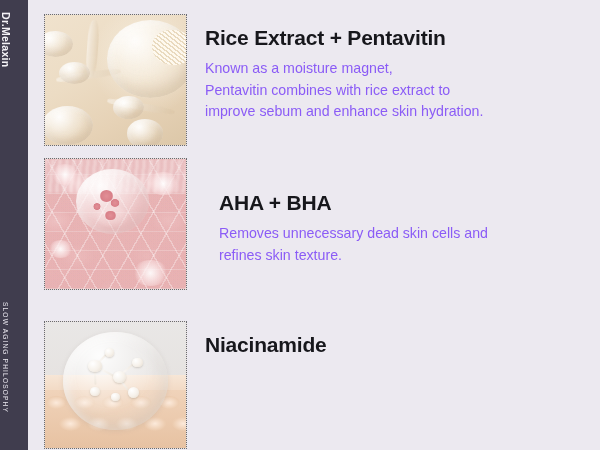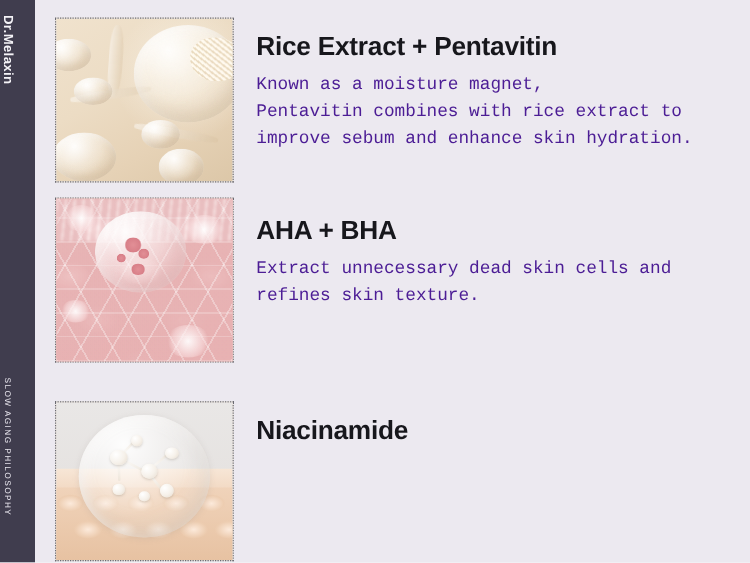--- a/index.html
+++ b/index.html
@@ -60,27 +60,26 @@
 
   .copy{
     position:absolute;left:205px;top:0;width:380px;
   }
   .heading{
     font-size:21px;font-weight:bold;color:#17171C;
     letter-spacing:-0.2px;
     margin:0 0 9px 0;line-height:1.1;
   }
   .body{
-    font-size:14.2px;color:#4c1d95;line-height:1.52;
+    font-size:14.2px;color:#8b5cf6;line-height:1.52;
     margin:0;font-weight:normal;
     white-space:pre-line;
-    font-family:Liberation Mono, monospace;
   }
   .r1 .copy{top:12px;}
-  .r2 .copy{top:15px;}
+  .r2 .copy{top:33px;margin-left:14px;}
   .r3 .copy{top:12px;}
 
   
   .art1{
     background:
       radial-gradient(circle at 72% 34%, rgba(255,252,246,.55) 0%, rgba(255,250,240,0) 42%),
       linear-gradient(150deg,#f0e2cd 0%,#ecdcc4 40%,#e6d2b6 70%,#dcc7a8 100%);
   }
   .art1 .bubble-main{
     position:absolute;left:44%;top:4%;width:62%;height:60%;
@@ -270,21 +269,21 @@
         <div class="blossom b4"></div>
         <div class="glass"></div>
         <div class="speck p1"></div>
         <div class="speck p2"></div>
         <div class="speck p3"></div>
         <div class="speck p4"></div>
       </div>
     </div>
     <div class="copy">
       <p class="heading">AHA + BHA</p>
-      <p class="body">Extract unnecessary dead skin cells and
+      <p class="body">Removes unnecessary dead skin cells and
 refines skin texture.</p>
     </div>
   </div>
 
   <div class="row row-3 r3">
     <div class="thumb">
       <div class="art art3">
         <div class="skin"></div>
         <div class="derm"></div>
         <div class="lens"></div>

